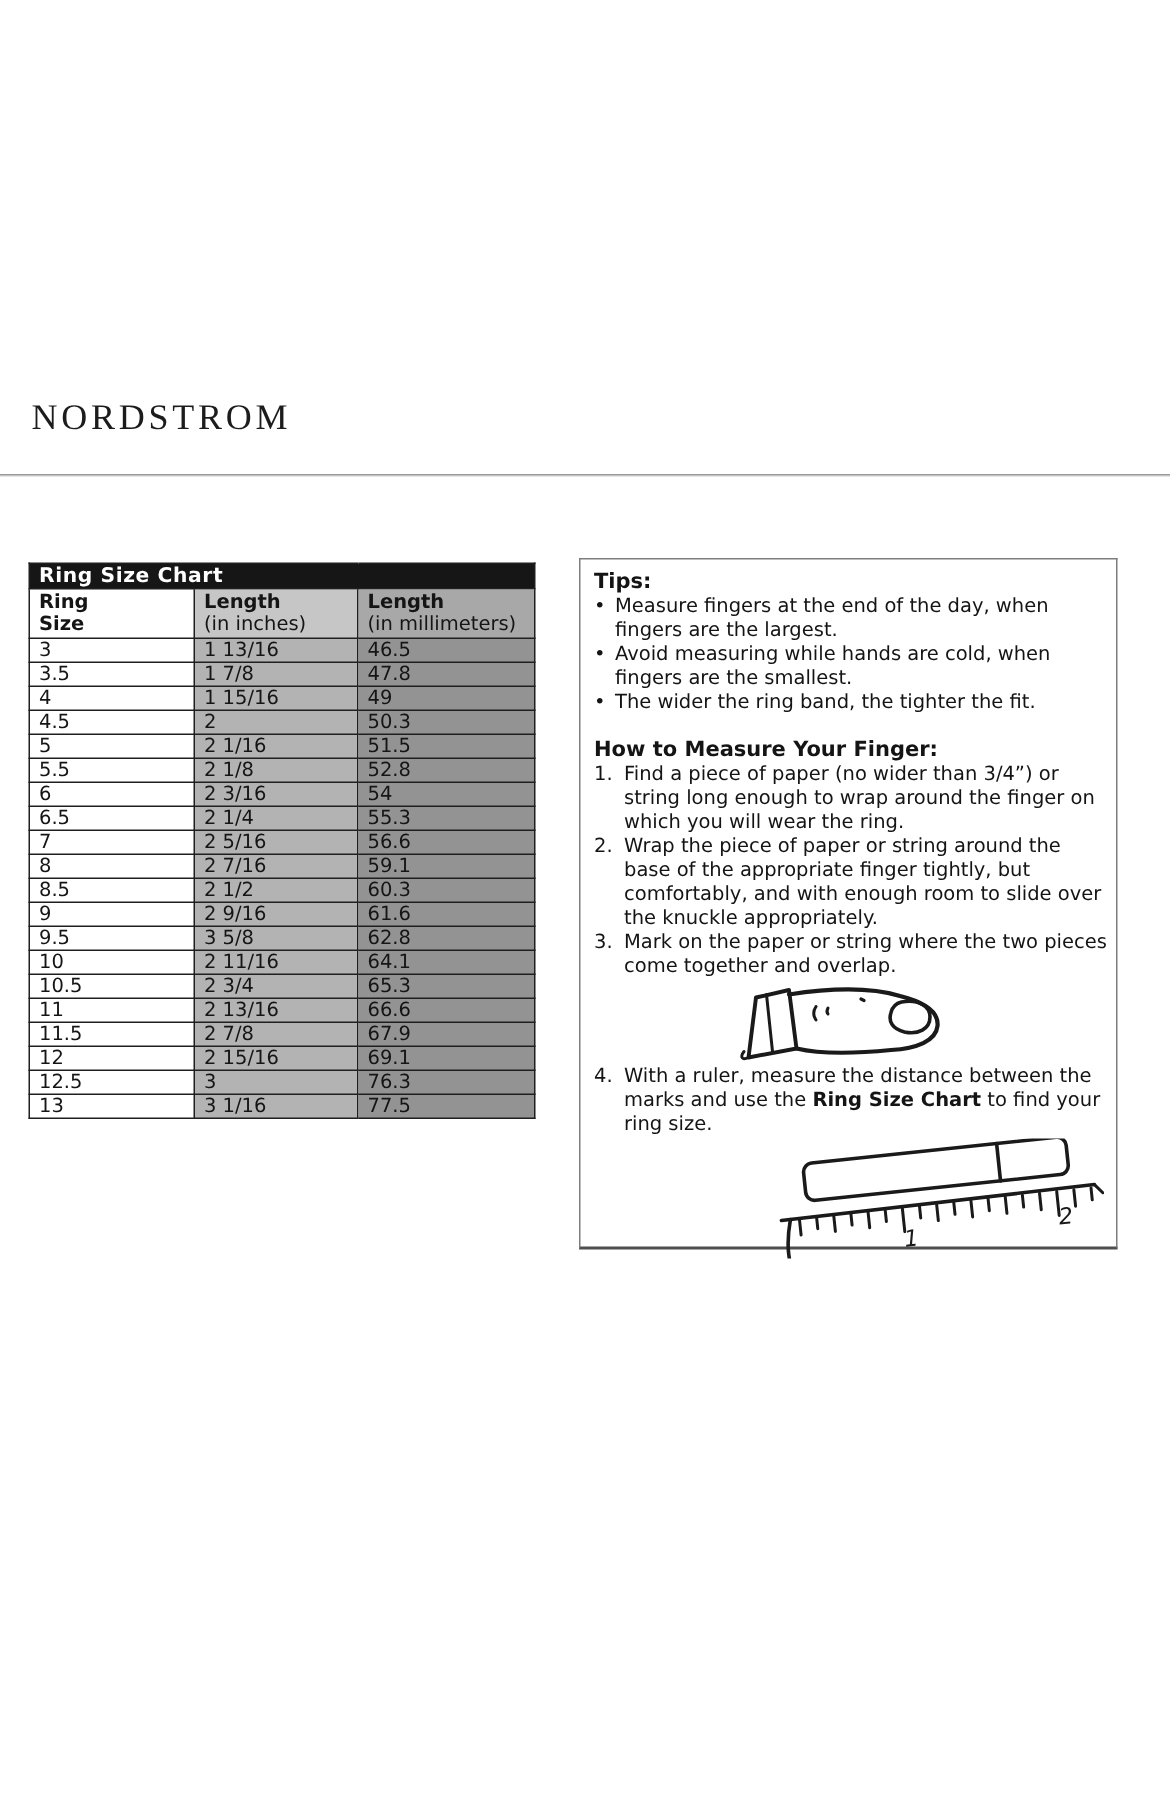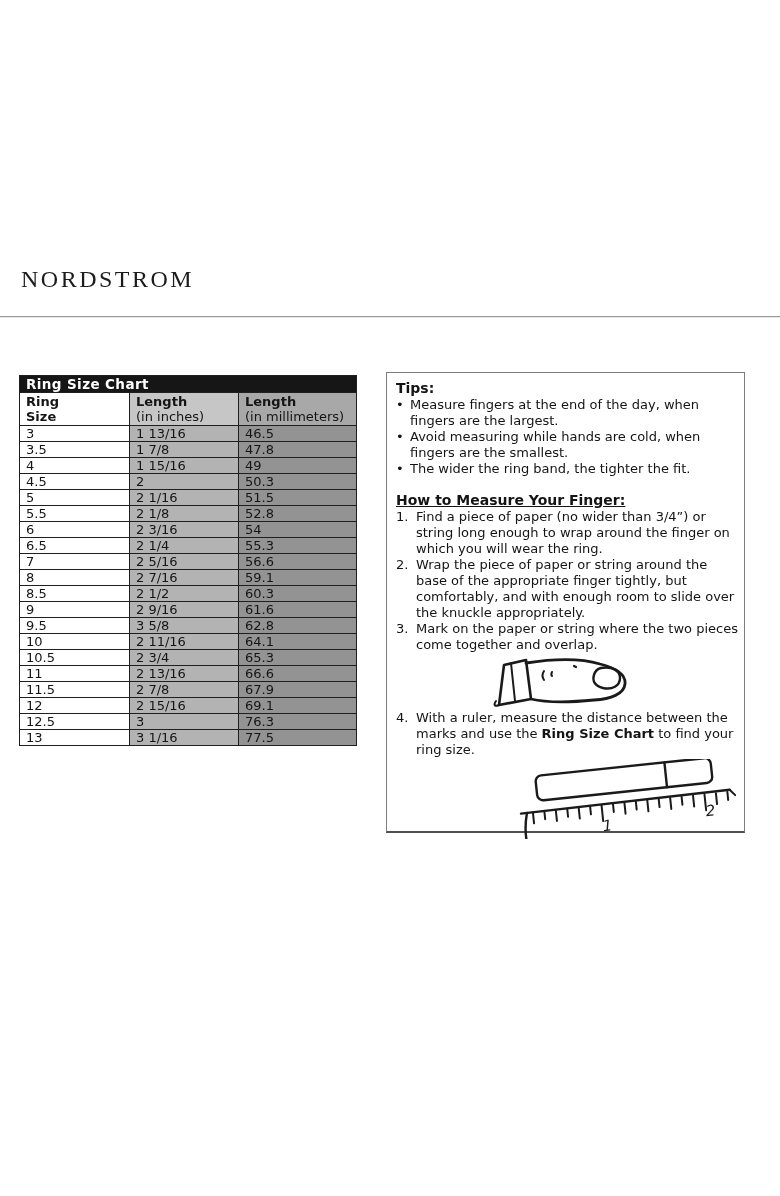--- a/index.html
+++ b/index.html
@@ -61,21 +61,21 @@
     position: absolute; left: 360px; top: 372px;
     width: 359px; height: 461px;
     border: 1px solid #7d7d7d;
     border-bottom: 2px solid #4f4f4f;
     padding: 7px 6px 0 9px;
     font-size: 13px; line-height: 16px; color: #141414;
     background: #ffffff;
     margin-left: 26px;
   }
   .panel-h { font-weight: 700; font-size: 14px; line-height: 17px; }
-  .measure-h { margin-top: 15px; text-decoration: underline; }
+  .measure-h { margin-top: 15px; }
   .tip { display: flex; }
   .tip .bullet { width: 14px; flex: 0 0 14px; }
   .tip .t { flex: 1; }
   .step { display: flex; }
   .step .num { width: 20px; flex: 0 0 20px; }
   .step .t { flex: 1; }
   figure { margin: 0; }
   .finger-fig { margin: 2px 0 1px 88px; width: 158px; height: 54px; }
   .ruler-fig  { margin: 1px 0 0 112px; width: 228px; height: 80px; }
   svg .ink { stroke: #1a1a1a; fill: none; stroke-linecap: round; stroke-linejoin: round; }

